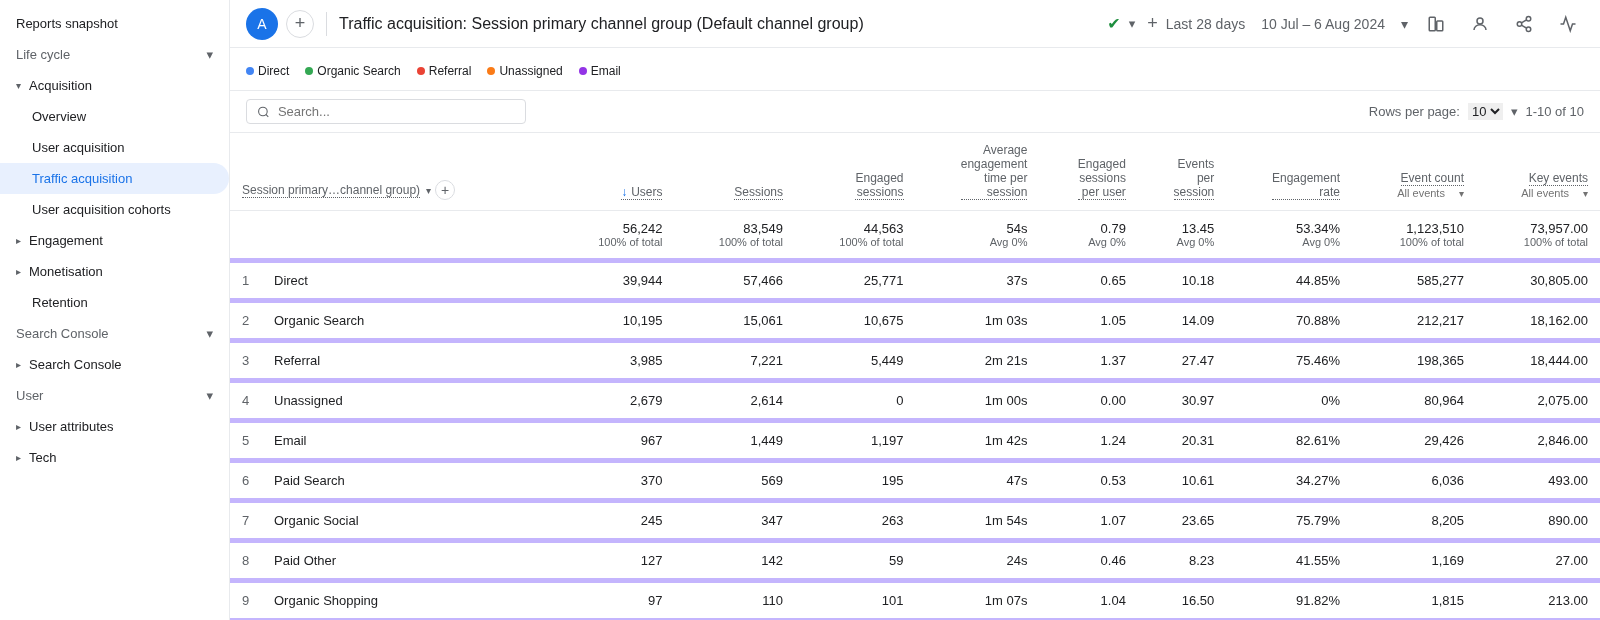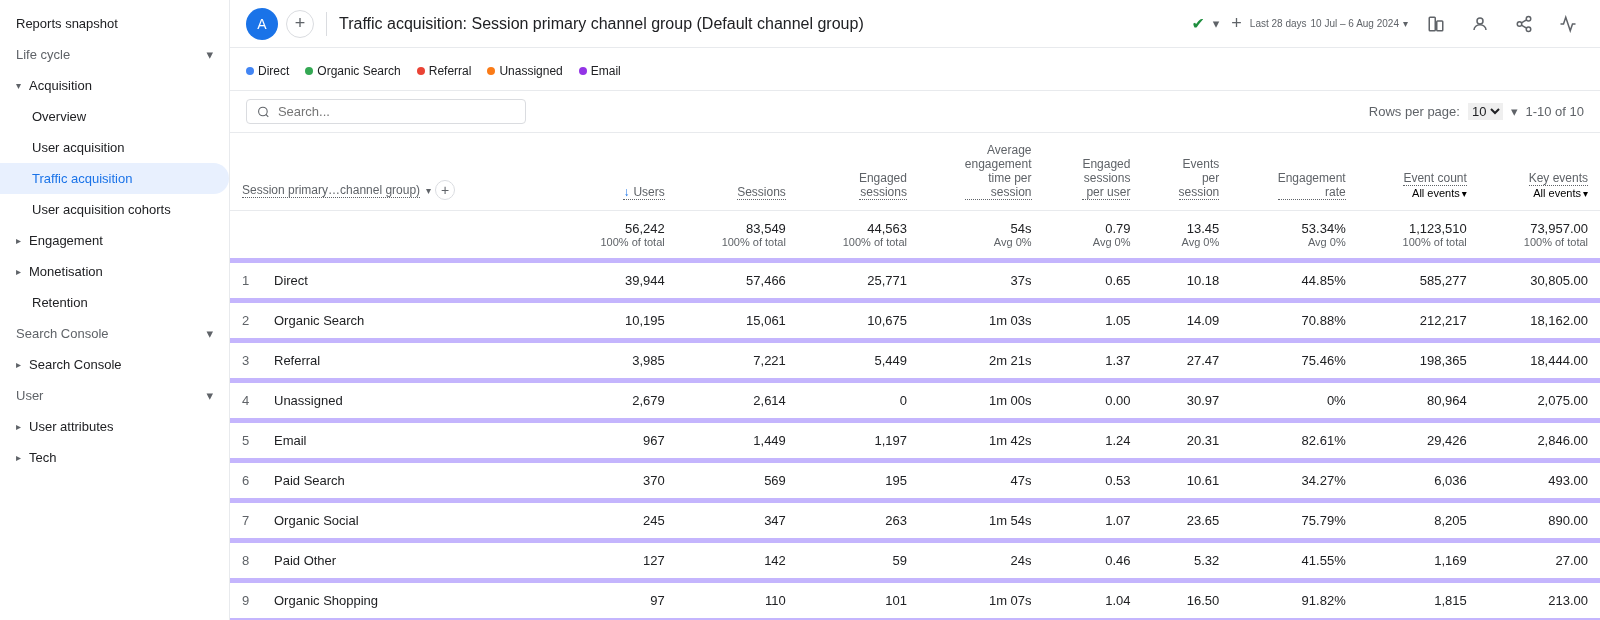--- a/index.html
+++ b/index.html
@@ -12,21 +12,21 @@
     .sidebar-sub-item.active { background: #e8f0fe; color: #1a73e8; font-weight: 500; border-radius: 0 20px 20px 0; }
     .sidebar-top-item { padding: 8px 16px; cursor: pointer; font-size: 13px; color: #202124; }
     .main { flex: 1; display: flex; flex-direction: column; overflow: hidden; }
     .header { display: flex; align-items: center; padding: 8px 16px; border-bottom: 1px solid #e8eaed; gap: 8px; min-height: 48px; }
     .header-avatar { width: 32px; height: 32px; background: #1a73e8; border-radius: 50%; color: #fff; display: flex; align-items: center; justify-content: center; font-weight: 500; font-size: 14px; flex-shrink: 0; }
     .header-add-btn { width: 28px; height: 28px; border: 1px solid #dadce0; border-radius: 50%; display: flex; align-items: center; justify-content: center; cursor: pointer; color: #5f6368; font-size: 18px; }
     .header-divider { width: 1px; height: 24px; background: #dadce0; margin: 0 4px; }
     .header-title { font-size: 16px; color: #202124; font-weight: 400; flex: 1; }
     .header-status { color: #1e8e3e; font-size: 18px; }
     .header-right { display: flex; align-items: center; gap: 12px; margin-left: auto; }
-    .header-date-range { font-size: 10px; color: #5f6368; display: flex; align-items: center; gap: 4px; text-align: center; }
+    .header-date-range { font-size: 14px; color: #5f6368; display: flex; align-items: center; gap: 16px; text-align: center; }
     .header-icon-btn { width: 32px; height: 32px; display: flex; align-items: center; justify-content: center; cursor: pointer; color: #5f6368; border-radius: 50%; }
     .chart-area { padding: 8px 16px; border-bottom: 1px solid #e8eaed; }
     .chart-legend { display: flex; gap: 16px; padding: 8px 0 4px 0; flex-wrap: wrap; }
     .legend-item { display: flex; align-items: center; gap: 4px; font-size: 12px; color: #202124; }
     .legend-dot { width: 8px; height: 8px; border-radius: 50%; flex-shrink: 0; }
     .table-toolbar { display: flex; align-items: center; padding: 8px 16px; border-bottom: 1px solid #e8eaed; }
     .search-box { display: flex; align-items: center; border: 1px solid #dadce0; border-radius: 4px; padding: 4px 10px; gap: 8px; width: 280px; }
     .search-box input { border: none; outline: none; font-size: 13px; color: #202124; width: 100%; }
     .rows-per-page { display: flex; align-items: center; gap: 8px; margin-left: auto; font-size: 13px; color: #5f6368; }
     .rows-select { border: none; outline: none; font-size: 13px; color: #202124; cursor: pointer; }
@@ -40,21 +40,21 @@
     tbody tr { border-bottom: 5px solid #c4b5fd; }
     tbody td { padding: 10px 12px; text-align: right; color: #202124; }
     tbody td:first-child { text-align: left; }
     .total-row td { font-weight: 500; padding: 10px 12px; border-bottom: 2px solid #e8eaed; }
     .total-row td:first-child { font-weight: 400; color: #5f6368; font-size: 11px; }
     .total-sub { display: block; font-size: 11px; color: #5f6368; font-weight: 400; }
     .row-num { color: #5f6368; margin-right: 16px; display: inline-block; width: 16px; }
     .col-filter-row { display: flex; align-items: center; gap: 4px; }
     .add-col-btn { width: 20px; height: 20px; display: flex; align-items: center; justify-content: center; cursor: pointer; color: #5f6368; font-size: 14px; border: 1px solid #dadce0; border-radius: 50%; }
     .sort-arrow { color: #1a73e8; margin-right: 4px; }
-    .all-events-select { display: inline-flex; align-items: center; gap: 2px; color: #000000; font-size: 12px; cursor: pointer; }
+    .all-events-select { display: inline-flex; align-items: center; gap: 14px; color: #737373; font-size: 12px; cursor: pointer; }
   </style>
 </head>
 <body>
 
 <div class="app">
 
   <div class="sidebar">
     <div class="sidebar-top-item">
       <span>Reports snapshot</span>
     </div>
@@ -397,21 +397,21 @@
   </tr>
             <tr>
     <td>
       <span class="row-num">8</span>Paid Other
     </td>
     <td>127</td>
     <td>142</td>
     <td>59</td>
     <td>24s</td>
     <td>0.46</td>
-    <td>5.32</td>
+    <td>8.23</td>
     <td>41.55%</td>
     <td>1,169</td>
     <td>27.00</td>
   </tr>
             <tr>
     <td>
       <span class="row-num">9</span>Organic Shopping
     </td>
     <td>97</td>
     <td>110</td>

